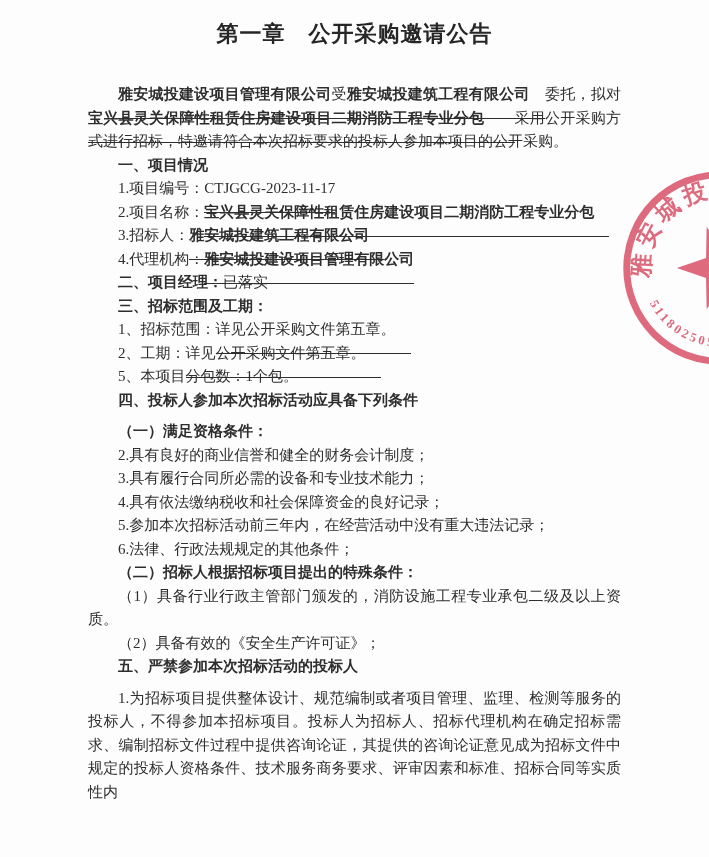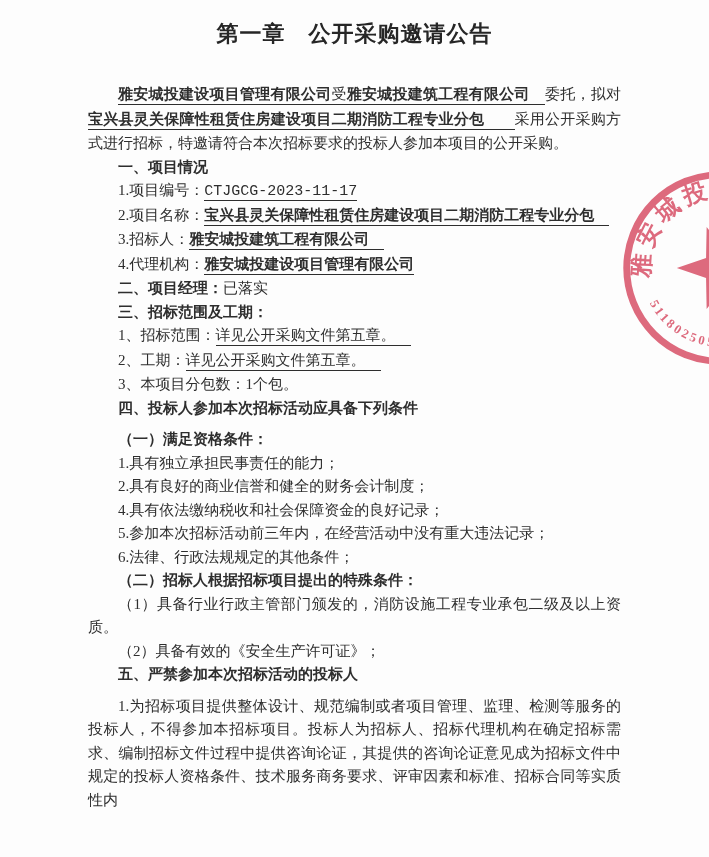--- a/index.html
+++ b/index.html
@@ -29,22 +29,21 @@
     text-align: justify;
   }
   .para {
     text-indent: 2em;
     margin: 0;
   }
   .para span { text-indent: 0; }
   .seg-b { font-weight: 700; }
   .seg-u {
     border-bottom: 1.2px solid #2e2e2e;
-    padding-bottom: 0px;
-    font-family: Liberation Mono, monospace;
+    padding-bottom: 16px;
   }
   
   .stamp {
     position: absolute;
     left: 612px;
     top: 160px;
     width: 216px;
     height: 216px;
     opacity: 0.88;
   }
@@ -65,25 +64,25 @@
       <p class="para"><span class="seg-b seg-u">雅安城投建设项目管理有限公司</span><span class="seg-u">受</span><span class="seg-b seg-u">雅安城投建筑工程有限公司　</span><span>委托，拟对</span><span class="seg-b seg-u">宝兴县灵关保障性租赁住房建设项目二期消防工程专业分包</span><span class="seg-u">　　</span><span>采用公开采购方式进行招标，特邀请符合本次招标要求的投标人参加本项目的公开采购。</span></p>
       <p class="para"><span class="seg-b">一、项目情况</span></p>
       <p class="para"><span>1.项目编号：</span><span class="seg-u">CTJGCG-2023-11-17</span></p>
       <p class="para"><span>2.项目名称：</span><span class="seg-b seg-u">宝兴县灵关保障性租赁住房建设项目二期消防工程专业分包　</span></p>
       <p class="para"><span>3.招标人：</span><span class="seg-b seg-u">雅安城投建筑工程有限公司　</span></p>
       <p class="para"><span>4.代理机构：</span><span class="seg-b seg-u">雅安城投建设项目管理有限公司</span></p>
       <p class="para"><span class="seg-b">二、项目经理：</span><span>已落实</span></p>
       <p class="para"><span class="seg-b">三、招标范围及工期：</span></p>
       <p class="para"><span>1、招标范围：</span><span class="seg-u">详见公开采购文件第五章。　</span></p>
       <p class="para"><span>2、工期：</span><span class="seg-u">详见公开采购文件第五章。　</span></p>
-      <p class="para"><span>3、本项目分包数：1个包。</span></p>
+      <p class="para"><span>5、本项目分包数：1个包。</span></p>
       <p class="para"><span class="seg-b">四、投标人参加本次招标活动应具备下列条件</span></p>
       <p class="para" style="margin-top: 8px;"><span class="seg-b">（一）满足资格条件：</span></p>
-      <p class="para"><span>1.具有独立承担民事责任的能力；</span></p>
       <p class="para"><span>2.具有良好的商业信誉和健全的财务会计制度；</span></p>
+      <p class="para"><span>3.具有履行合同所必需的设备和专业技术能力；</span></p>
       <p class="para"><span>4.具有依法缴纳税收和社会保障资金的良好记录；</span></p>
       <p class="para"><span>5.参加本次招标活动前三年内，在经营活动中没有重大违法记录；</span></p>
       <p class="para"><span>6.法律、行政法规规定的其他条件；</span></p>
       <p class="para"><span class="seg-b">（二）招标人根据招标项目提出的特殊条件：</span></p>
       <p class="para"><span>（1）具备行业行政主管部门颁发的，消防设施工程专业承包二级及以上资质。</span></p>
       <p class="para"><span>（2）具备有效的《安全生产许可证》；</span></p>
       <p class="para"><span class="seg-b">五、严禁参加本次招标活动的投标人</span></p>
       <p class="para" style="margin-top: 8px;"><span>1.为招标项目提供整体设计、规范编制或者项目管理、监理、检测等服务的投标人，不得参加本招标项目。投标人为招标人、招标代理机构在确定招标需求、编制招标文件过程中提供咨询论证，其提供的咨询论证意见成为招标文件中规定的投标人资格条件、技术服务商务要求、评审因素和标准、招标合同等实质性内</span></p>
     </div>
 

